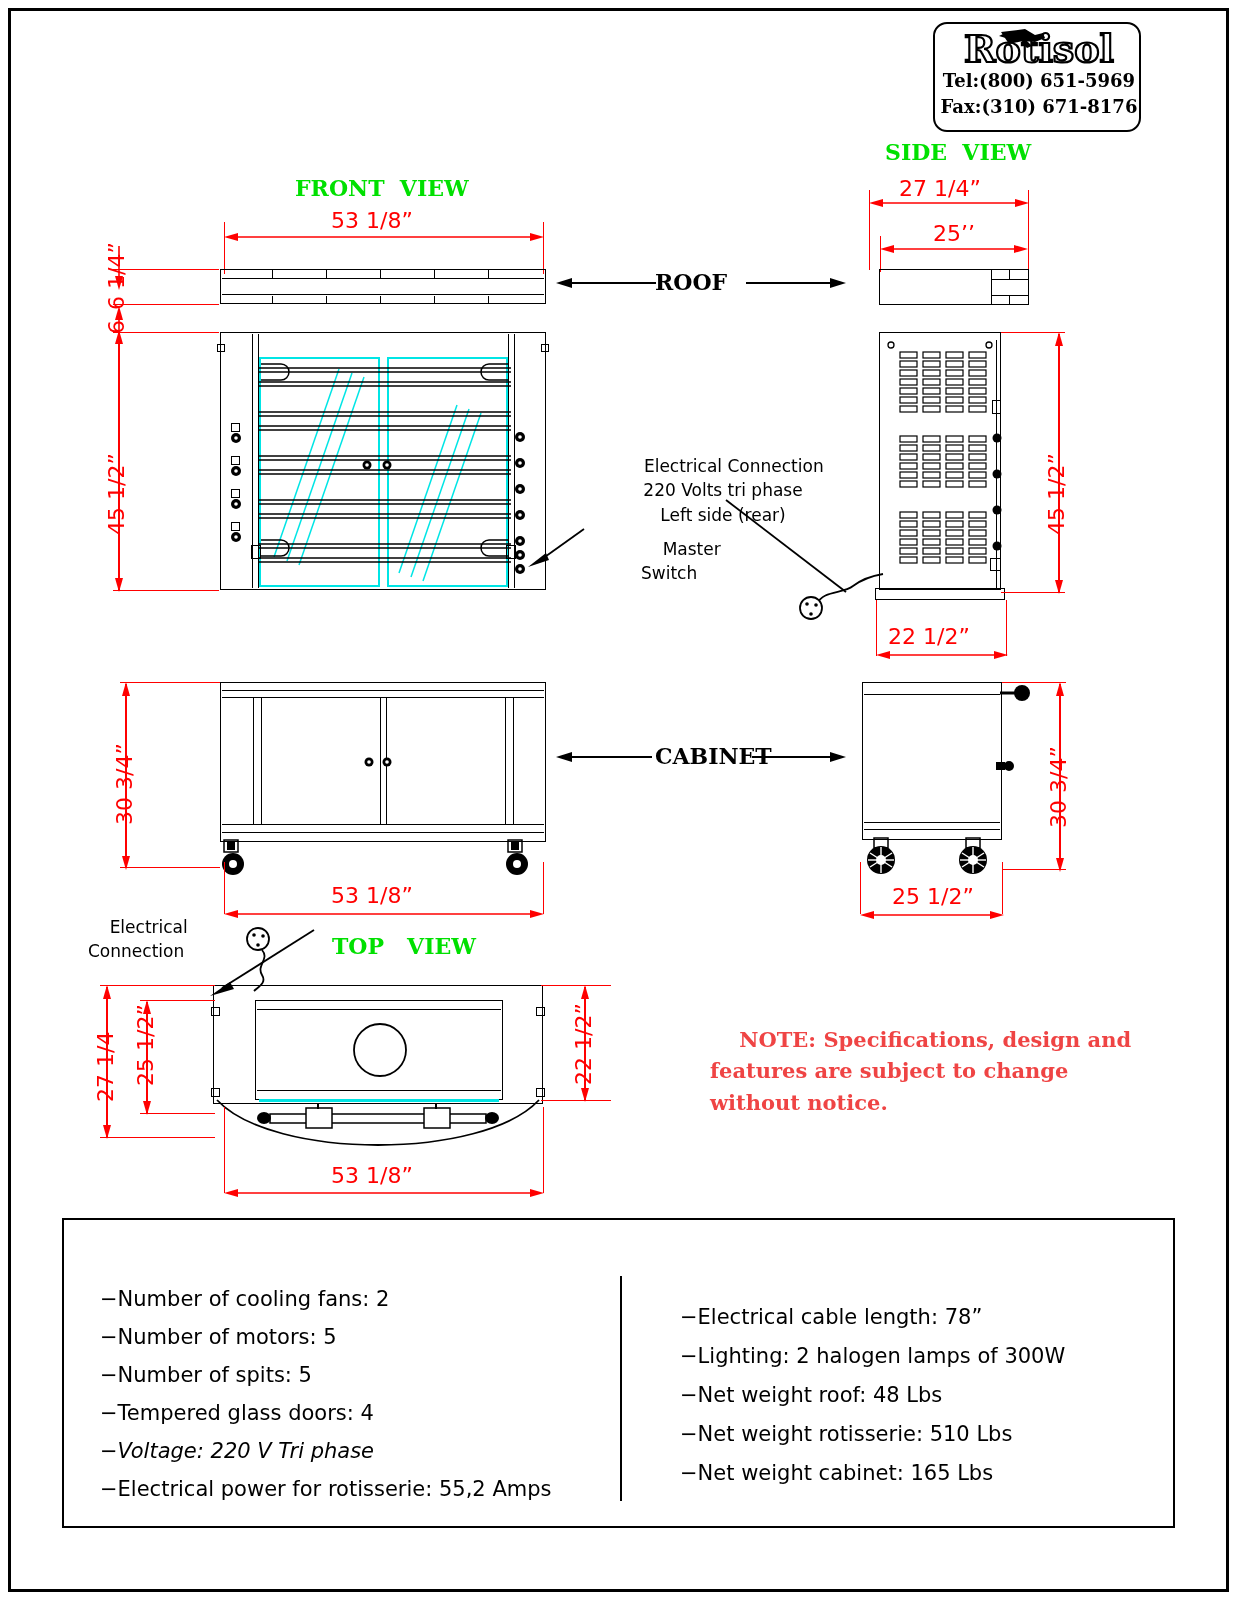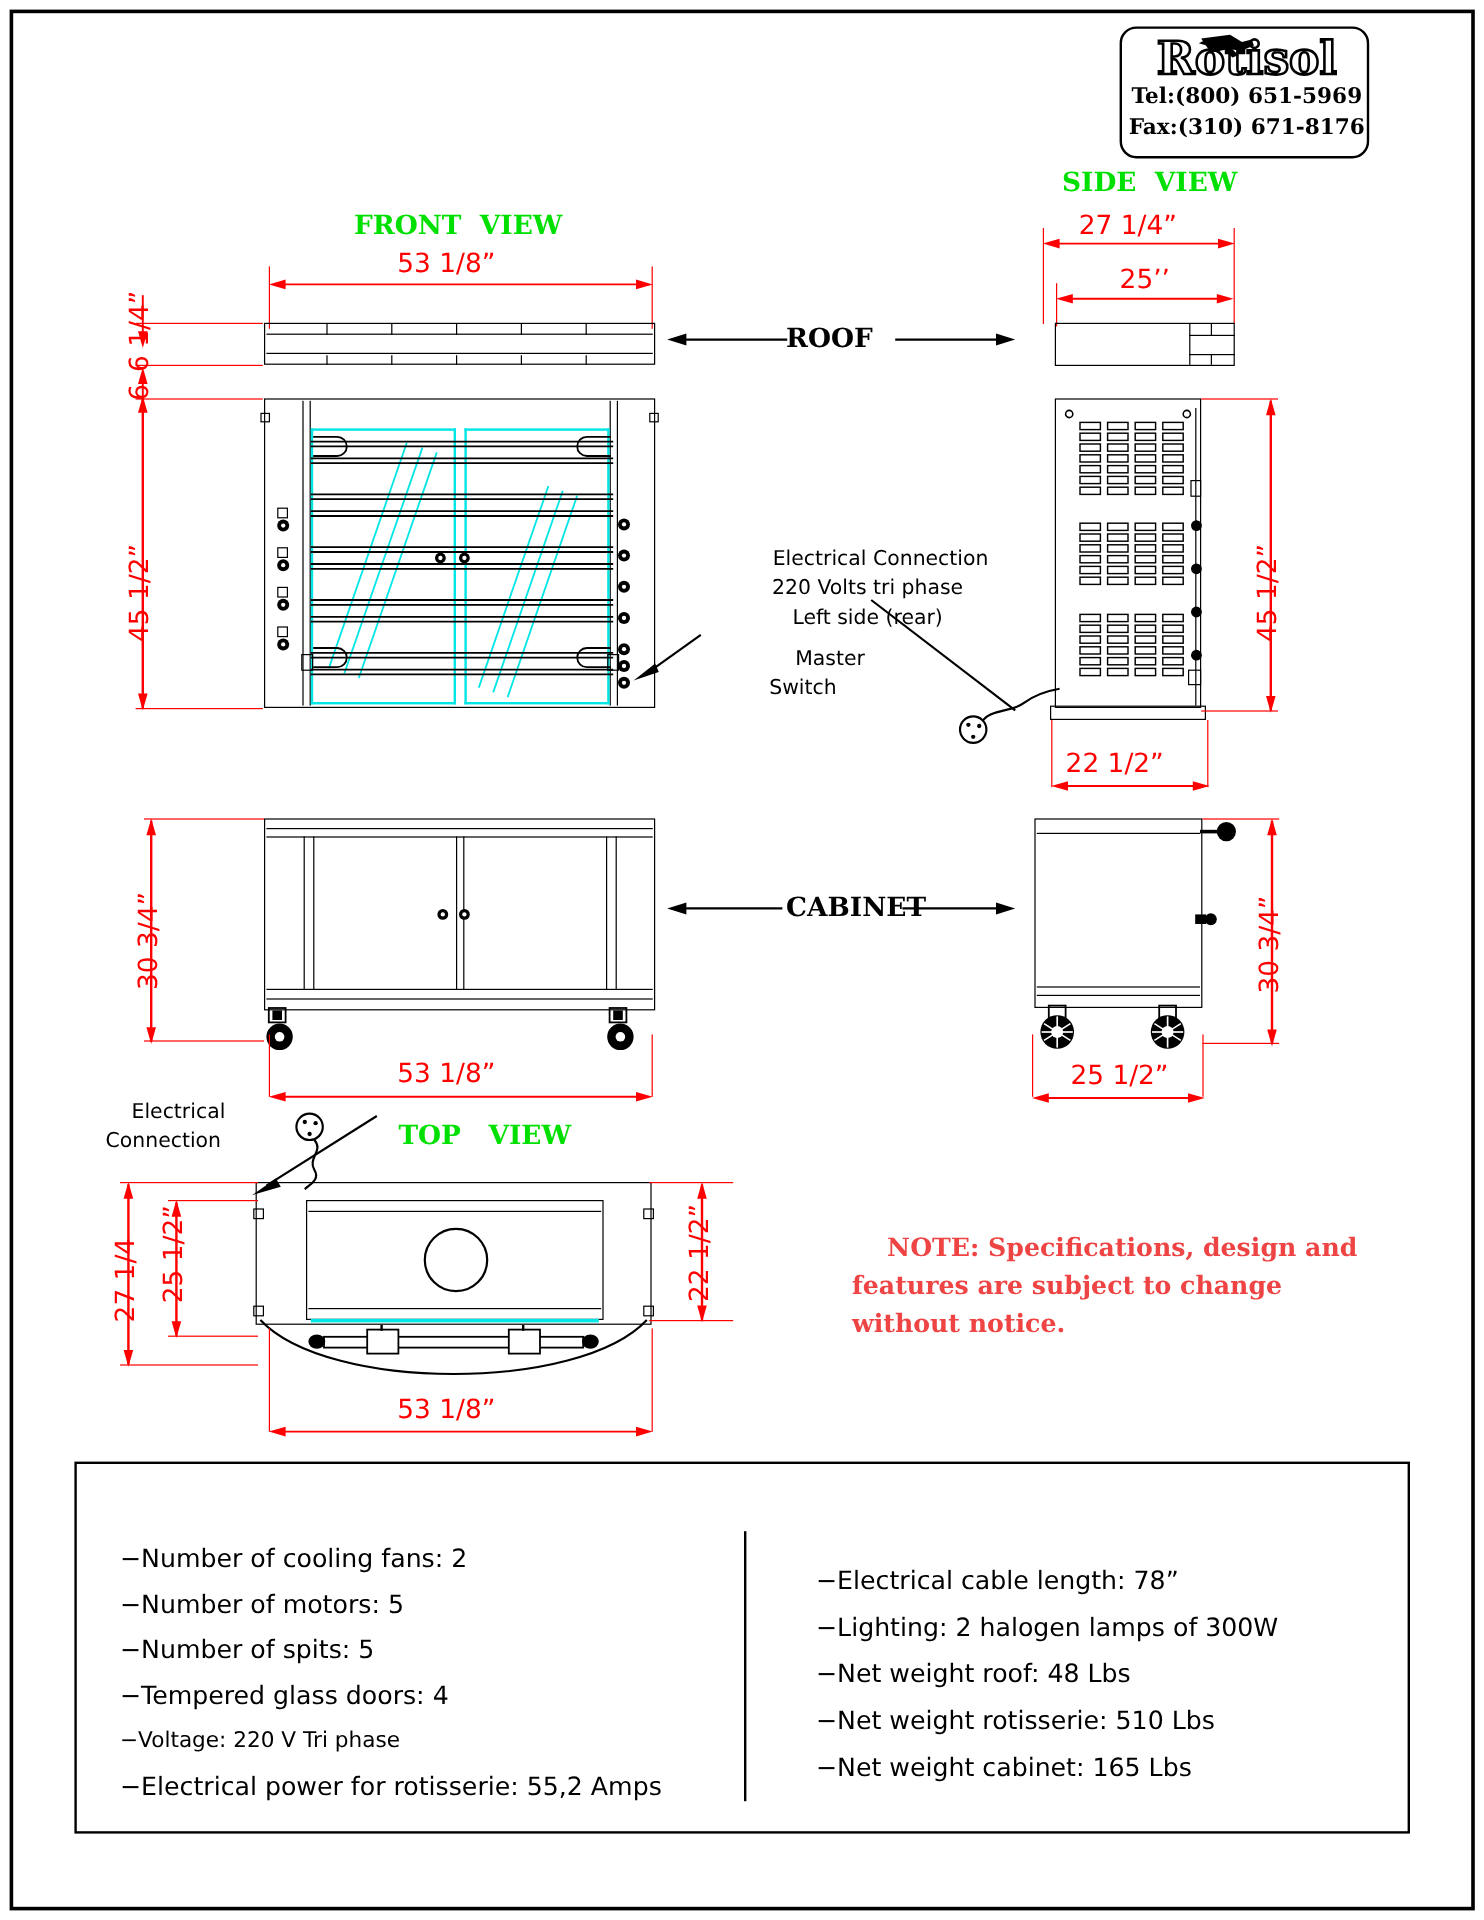--- a/index.html
+++ b/index.html
@@ -580,21 +580,21 @@
   </div>
 
   <div class="box" style="left:62px;top:1218px;width:1113px;height:310px;border-width:2px;">
     <div class="ln" style="left:556px;top:56px;width:1.6px;height:225px;"></div>
 
     <div class="abs" style="left:20px;top:60px;width:530px;">
       <div class="mono" style="font-size:21px;padding:0 0 0 16px;height:38px;line-height:38px;white-space:pre;">−Number of cooling fans: 2</div>
       <div class="mono" style="font-size:21px;padding:0 0 0 16px;height:38px;line-height:38px;white-space:pre;">−Number of motors: 5</div>
       <div class="mono" style="font-size:21px;padding:0 0 0 16px;height:38px;line-height:38px;white-space:pre;">−Number of spits: 5</div>
       <div class="mono" style="font-size:21px;padding:0 0 0 16px;height:38px;line-height:38px;white-space:pre;">−Tempered glass doors: 4</div>
-      <div class="mono" style="font-size:18px;padding:0 0 0 16px;height:38px;line-height:38px;white-space:pre;">−Voltage: 220 V Tri phase</div>
+      <div class="mono" style="font-size:21px;padding:0 0 0 16px;height:38px;line-height:38px;white-space:pre;font-style:italic;">−Voltage: 220 V Tri phase</div>
       <div class="mono" style="font-size:21px;padding:0 0 0 16px;height:38px;line-height:38px;white-space:pre;">−Electrical power for rotisserie: 55,2 Amps</div>
     </div>
 
     <div class="abs" style="left:600px;top:78px;width:500px;">
       <div class="mono" style="font-size:21px;padding:0 0 0 16px;height:39px;line-height:39px;white-space:pre;">−Electrical cable length: 78”</div>
       <div class="mono" style="font-size:21px;padding:0 0 0 16px;height:39px;line-height:39px;white-space:pre;">−Lighting: 2 halogen lamps of 300W</div>
       <div class="mono" style="font-size:21px;padding:0 0 0 16px;height:39px;line-height:39px;white-space:pre;">−Net weight roof: 48 Lbs</div>
       <div class="mono" style="font-size:21px;padding:0 0 0 16px;height:39px;line-height:39px;white-space:pre;">−Net weight rotisserie: 510 Lbs</div>
       <div class="mono" style="font-size:21px;padding:0 0 0 16px;height:39px;line-height:39px;white-space:pre;">−Net weight cabinet: 165 Lbs</div>
     </div>

